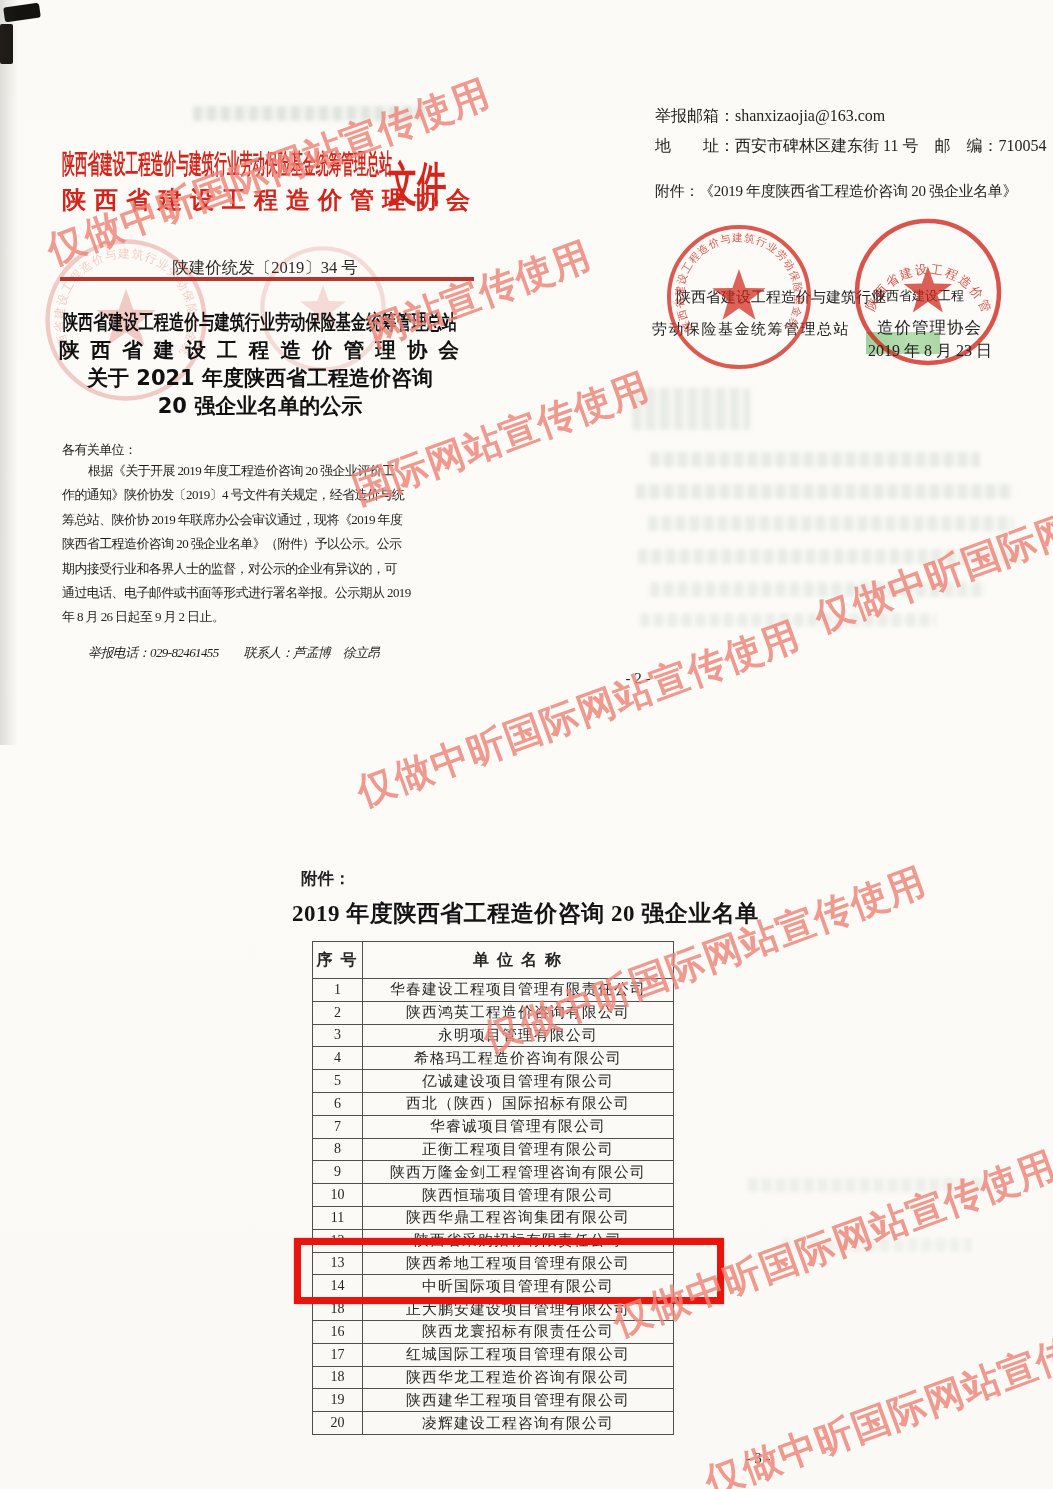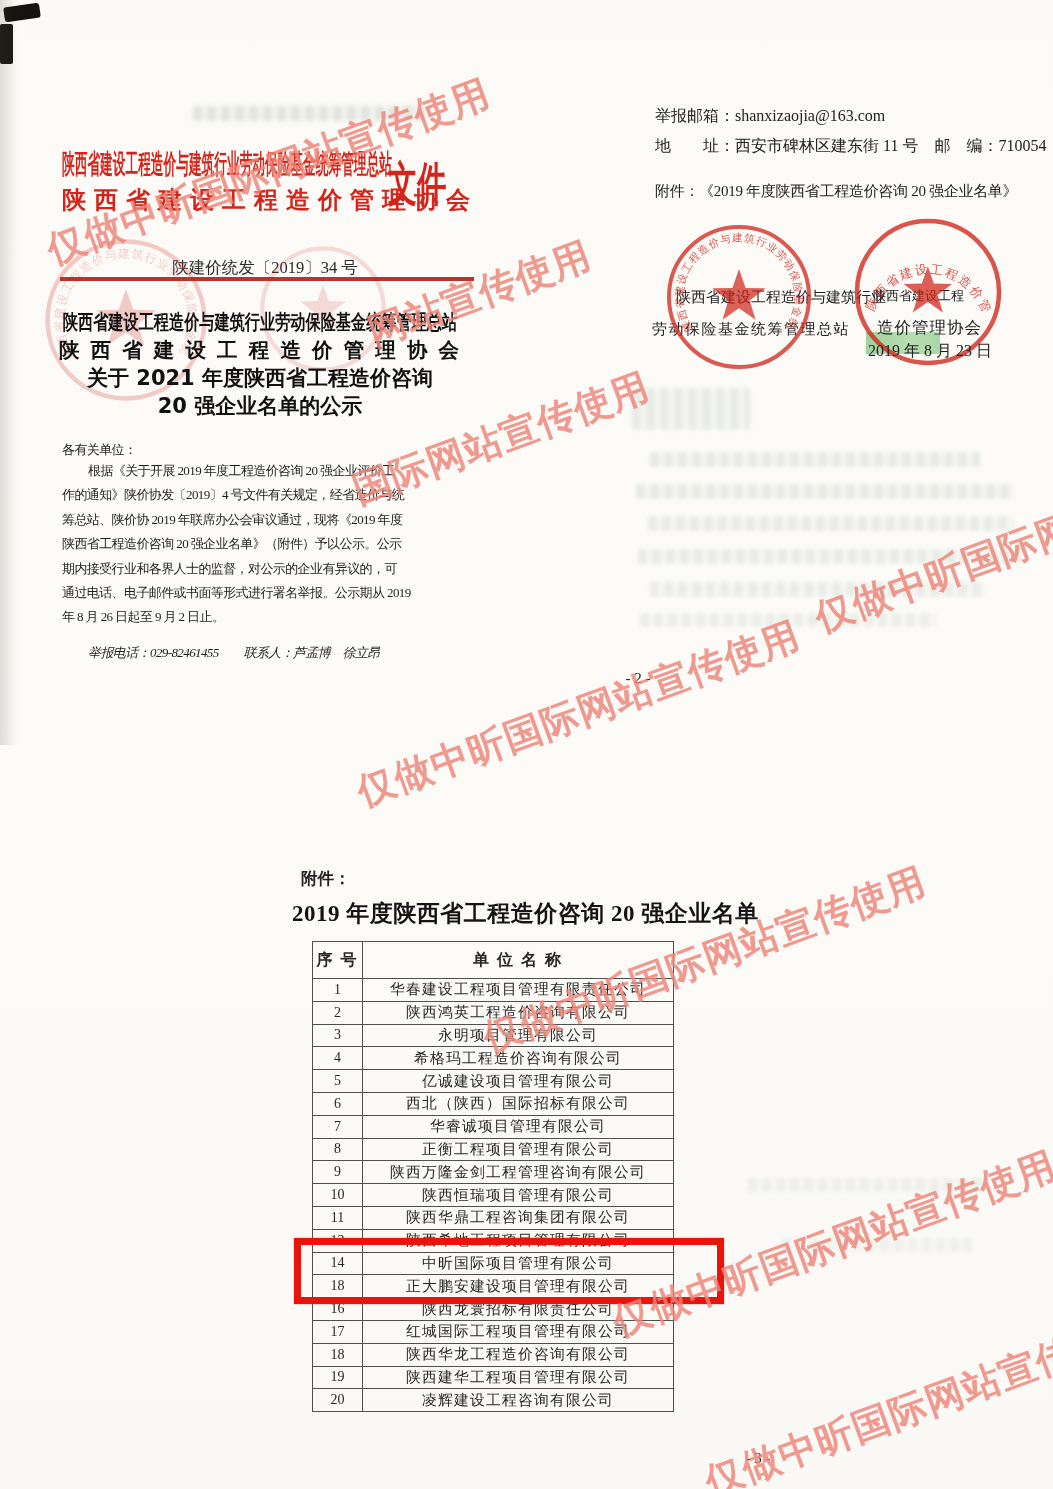--- a/index.html
+++ b/index.html
@@ -164,20 +164,24 @@
           </tr>
       <tr>
             <td class="no">10</td>
             <td>陕西恒瑞项目管理有限公司</td>
           </tr>
       <tr>
             <td class="no">11</td>
             <td>陕西华鼎工程咨询集团有限公司</td>
           </tr>
       <tr>
+            <td class="no">12</td>
+            <td>陕西省采购招标有限责任公司</td>
+          </tr>
+      <tr>
             <td class="no">13</td>
             <td>陕西希地工程项目管理有限公司</td>
           </tr>
       <tr>
             <td class="no">14</td>
             <td>中昕国际项目管理有限公司</td>
           </tr>
       <tr>
             <td class="no">18</td>
             <td>正大鹏安建设项目管理有限公司</td>

